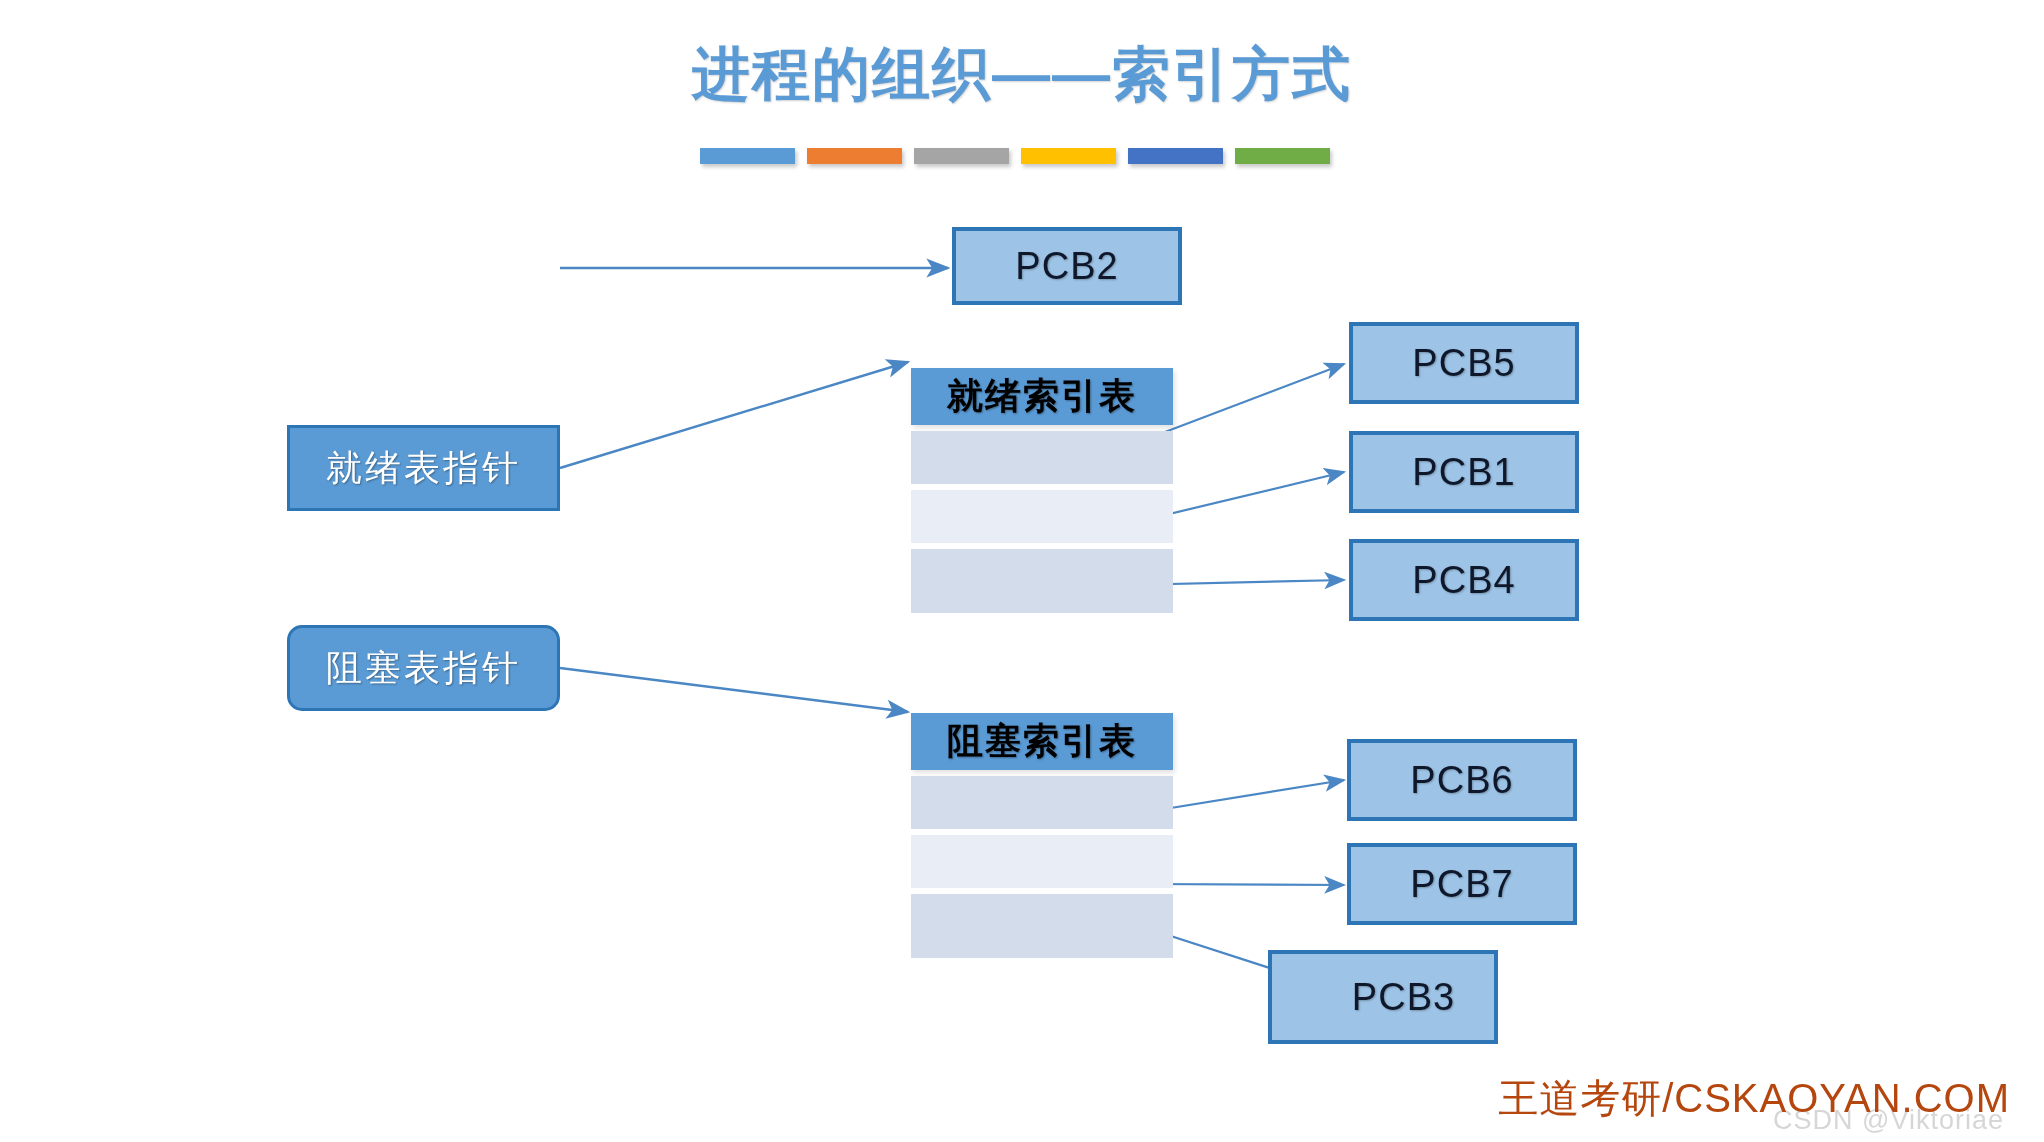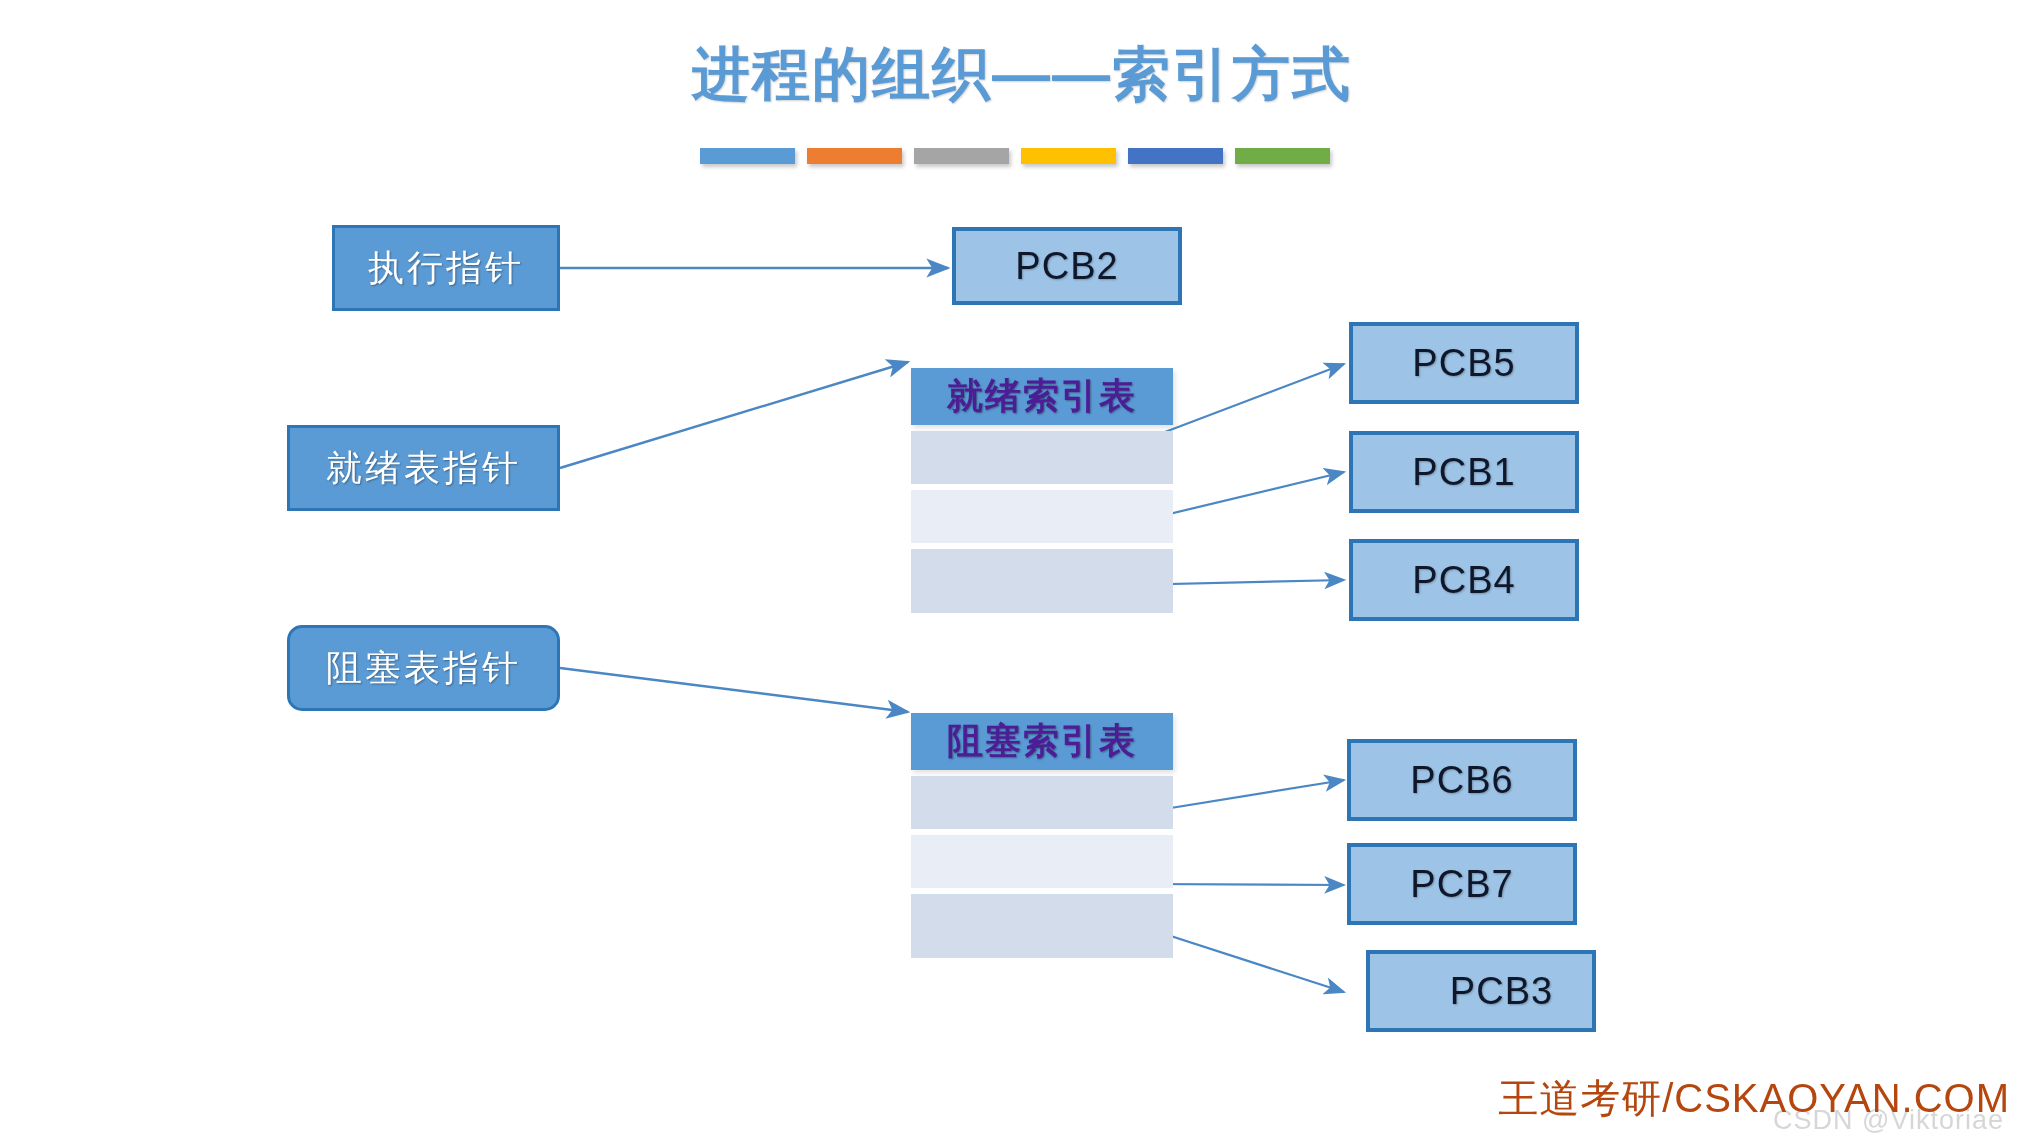--- a/index.html
+++ b/index.html
@@ -88,21 +88,21 @@
   .index-table {
     position: absolute;
     width: 262px;
   }
   .index-table .tbl-header {
     height: 57px;
     background: #5B9BD5;
     display: flex;
     align-items: center;
     justify-content: center;
-    color: #4c1d95;
+    color: #000000;
     font-family: "DejaVu Serif", "Liberation Serif", serif;
     font-size: 36px;
     font-weight: 700;
     letter-spacing: 2px;
     text-shadow: 1px 1px 2px rgba(0,0,0,0.35);
     white-space: nowrap;
     box-shadow: 2px 3px 5px rgba(0,0,0,0.12);
   }
   .index-table .tbl-row {
     height: 53px;
@@ -176,23 +176,20 @@
 
     <line x1="1086" y1="462" x2="1344" y2="364" stroke="#4A87C4" stroke-width="2.2" marker-end="url(#ah)"></line>
     <line x1="1086" y1="534" x2="1344" y2="472" stroke="#4A87C4" stroke-width="2.2" marker-end="url(#ah)"></line>
     <line x1="1086" y1="586" x2="1344" y2="580" stroke="#4A87C4" stroke-width="2.2" marker-end="url(#ah)"></line>
 
     <line x1="1146" y1="812" x2="1344" y2="780" stroke="#4A87C4" stroke-width="2.2" marker-end="url(#ah)"></line>
     <line x1="1146" y1="884" x2="1344" y2="885" stroke="#4A87C4" stroke-width="2.2" marker-end="url(#ah)"></line>
     <line x1="1146" y1="928" x2="1344" y2="992" stroke="#4A87C4" stroke-width="2.2" marker-end="url(#ah)"></line>
   </svg>
 
-  <div class="ptr-box" style="left:332px; top:225px; width:228px; height:86px;">
-    <span>执行指针</span>
-  </div>
 
   <div class="ptr-box" style="left:287px; top:425px; width:273px; height:86px;">
     <span>就绪表指针</span>
   </div>
 
   <div class="ptr-box" style="left:287px; top:625px; width:273px; height:86px;border-radius:15px;">
     <span>阻塞表指针</span>
   </div>
 
   <div class="pcb-box" style="left:952px; top:227px; width:230px; height:78px;">
@@ -222,20 +219,20 @@
   <div class="pcb-box" style="left:1349px; top:539px; width:230px; height:82px;">
     <span>PCB4</span>
   </div>
 
   <div class="pcb-box" style="left:1347px; top:739px; width:230px; height:82px;">
     <span>PCB6</span>
   </div>
   <div class="pcb-box" style="left:1347px; top:843px; width:230px; height:82px;">
     <span>PCB7</span>
   </div>
-  <div class="pcb-box" style="left:1366px; top:950px; width:230px; height:82px;padding-left:41px;">
+  <div class="pcb-box" style="left:1268px; top:950px; width:230px; height:94px;padding-left:41px;">
     <span>PCB3</span>
   </div>
 
   <div id="csdn-watermark">CSDN @Viktoriae</div>
   <div id="footer-brand">王道考研/CSKAOYAN.COM</div>
 
 </div>
 
 </body></html>

